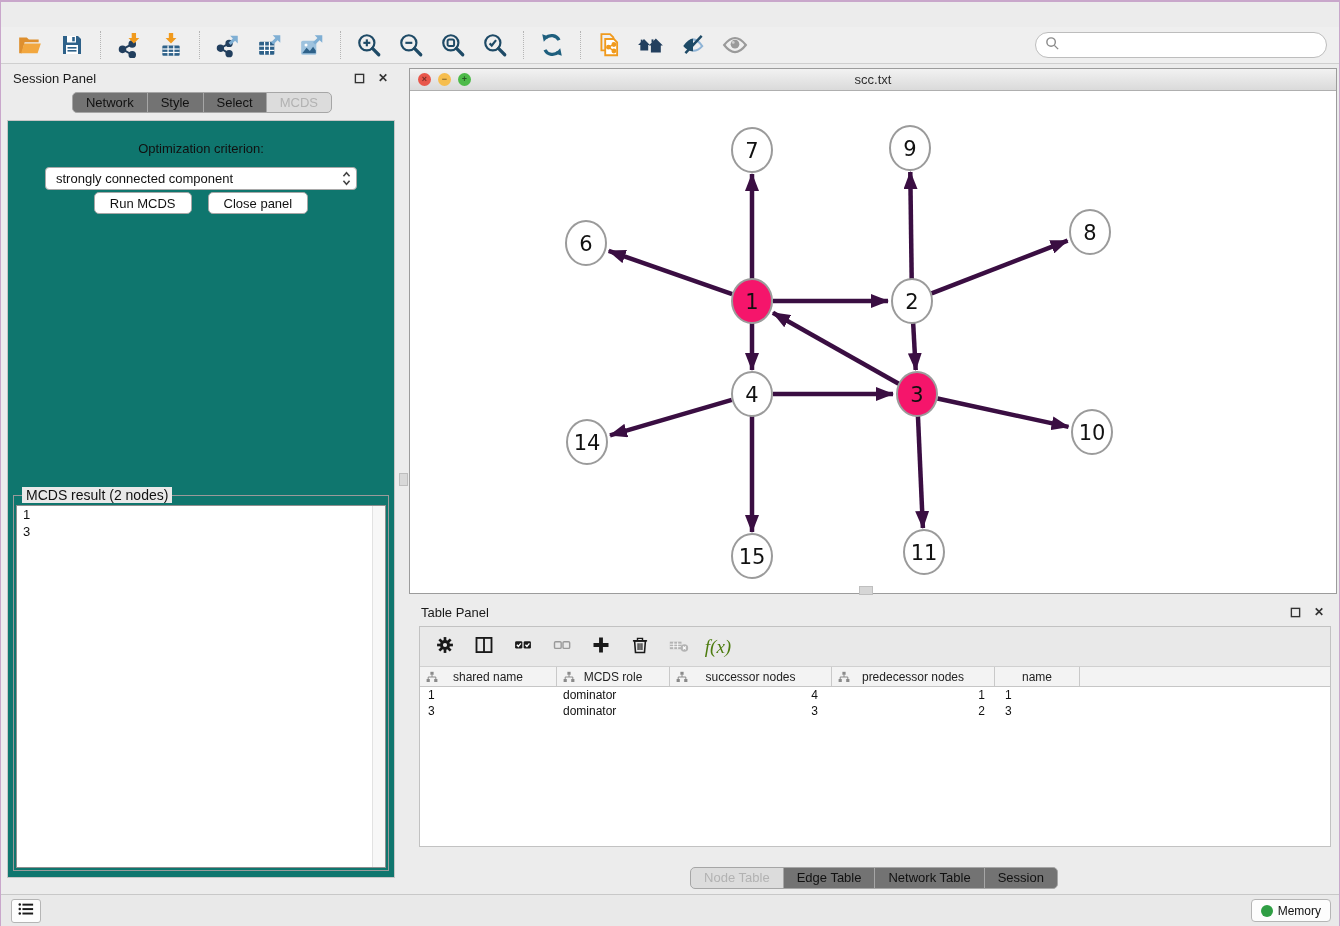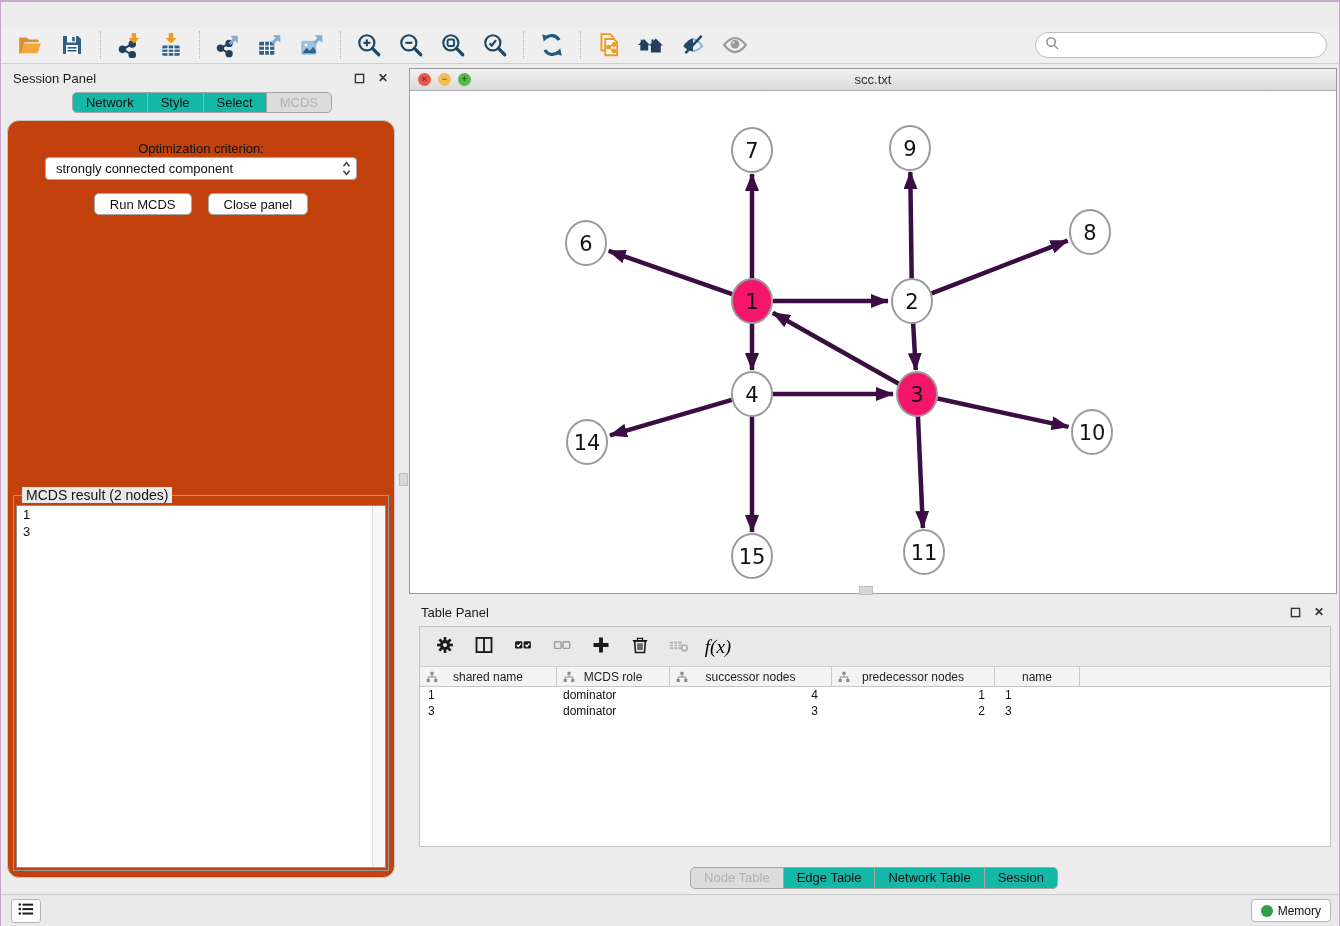--- a/index.html
+++ b/index.html
@@ -21,29 +21,29 @@
   .tsep{width:1px;height:28px;border-left:1px dotted #B5B5B5;margin:0 7px}
   .search{position:absolute;right:12px;top:5px;width:292px;height:26px;background:#fff;border:1px solid #BDBDBD;border-radius:13px;display:flex;align-items:center;padding:0 9px;gap:5px}
   .search input{border:none;outline:none;flex:1;font-size:13px;font-family:"Liberation Sans",sans-serif;background:transparent}
 
   
   .cpanel{position:absolute;left:0;top:62px;width:402px;bottom:32px}
   .panel-head{height:28px;display:flex;align-items:center;padding:0 12px;font-size:13px;color:#1A1A1A}
   .panel-head .spacer{flex:1}
   .ph-icon{width:16px;height:14px;display:flex;align-items:center;justify-content:center;color:#333;font-size:12px;margin-left:8px}
   .tabset{display:flex;justify-content:center}
-  .tab{height:21px;line-height:19px;padding:0 13px;background:#14b8a6;border:1px solid #A6A6A6;margin-left:-1px;font-size:13px;color:#111;white-space:nowrap}
+  .tab{height:21px;line-height:19px;padding:0 13px;background:#737373;border:1px solid #A6A6A6;margin-left:-1px;font-size:13px;color:#111;white-space:nowrap}
   .tab:first-child{border-radius:5px 0 0 5px;margin-left:0}
   .tab:last-child{border-radius:0 5px 5px 0}
   .tab.active-dim{background:#DCDCDC;color:#B2B2B2}
-  .cp-body{position:absolute;left:6px;right:8px;top:56px;bottom:16px;background:#c2410c;border:1px solid #C6C6C6;border-radius:12px}
+  .cp-body{position:absolute;left:6px;right:8px;top:56px;bottom:16px;background:#0f766e;border:1px solid #C6C6C6;border-radius:0}
   .opt-label{margin-top:20px;text-align:center;font-size:13px;color:#111}
-  .combo{position:relative;margin:1px auto 0;width:312px;height:23px;background:#fff;border:1px solid #A9A9A9;border-radius:4px;display:flex;align-items:center;padding:0 22px 0 10px;font-size:13px;color:#111}
+  .combo{position:relative;margin:11px auto 0;width:312px;height:23px;background:#fff;border:1px solid #A9A9A9;border-radius:4px;display:flex;align-items:center;padding:0 22px 0 10px;font-size:13px;color:#111}
   .combo .stepper{position:absolute;right:5px;top:3px;display:flex;flex-direction:column;gap:1px}
-  .btn-row{display:flex;justify-content:center;gap:16px;margin-top:13px}
+  .btn-row{display:flex;justify-content:center;gap:16px;margin-top:2px}
   .btn{height:22px;padding:0 15px;background:#fff;border:1px solid #A6A6A6;border-radius:5px;font-size:13px;color:#111;display:flex;align-items:center}
   .groupbox{position:absolute;left:5px;right:5px;top:374px;bottom:6px;border:1px solid #9A9A9A}
   .legend{position:absolute;left:8px;top:-9px;background:#E9E9E9;padding:0 4px;font-size:14px;color:#111}
   .result-box{position:absolute;left:2px;right:2px;top:9px;bottom:2px;background:#fff;border:1px solid #8F8F8F;font-size:13px;color:#111;overflow:hidden}
   .result-box .line{padding:1px 0 0 6px;line-height:16px}
   .vscroll{position:absolute;right:0;top:0;bottom:0;width:13px;background:#F7F7F7;border-left:1px solid #E2E2E2}
 
   
   .v-handle{position:absolute;left:398px;top:471px;width:9px;height:13px;background:#D8D8D8;border:1px solid #BDBDBD}
 
@@ -54,21 +54,21 @@
   .net-lights{position:absolute;left:8px;top:4px;display:flex;gap:7px}
   .nlight{width:13px;height:13px;border-radius:50%;font-size:9px;line-height:12px;text-align:center;color:rgba(0,0,0,.5);font-weight:bold}
   .canvas{position:absolute;left:0;top:23px;right:0;bottom:0;background:#fff;overflow:hidden}
   .h-splitter{position:absolute;left:858px;top:584px;width:14px;height:9px;background:#D6D6D6;border:1px solid #BFBFBF}
 
   
   .tpanel{position:absolute;left:408px;top:596px;right:0;bottom:32px;background:#ECECEC}
   .tp-inner{position:absolute;left:10px;right:8px;top:28px;height:221px;background:#fff;border:1px solid #C2C2C2}
   .tp-toolbar{height:40px;background:#E9E9E9;border-bottom:1px solid #D0D0D0;display:flex;align-items:center;gap:9px;padding:0 10px}
   .tp-btn{width:30px;height:28px;display:flex;align-items:center;justify-content:center}
-  .fx{font-family:"Liberation Serif",serif;font-style:italic;font-size:19px;color:#000000}
+  .fx{font-family:"Liberation Serif",serif;font-style:italic;font-size:19px;color:#4d7c0f}
   .thead{display:flex;height:20px;background:#F3F3F3;border-bottom:1px solid #C6C6C6;font-size:12px;color:#222}
   .th{position:relative;display:flex;align-items:center;justify-content:center;border-right:1px solid #C9C9C9;height:100%}
   .th .shicon{position:absolute;left:6px;top:4px}
   .trow{display:flex;height:16px;font-size:12px;color:#111;align-items:center}
   .td{height:100%;display:flex;align-items:center;overflow:hidden}
   .td.num{justify-content:flex-end}
   .tp-tabs{position:absolute;left:0;right:0;bottom:5px;display:flex;justify-content:center}
   .tp-tabs .tab{font-weight:normal;height:22px;line-height:20px}
   .tp-tabs .tab.active-dim{font-weight:normal}
 

